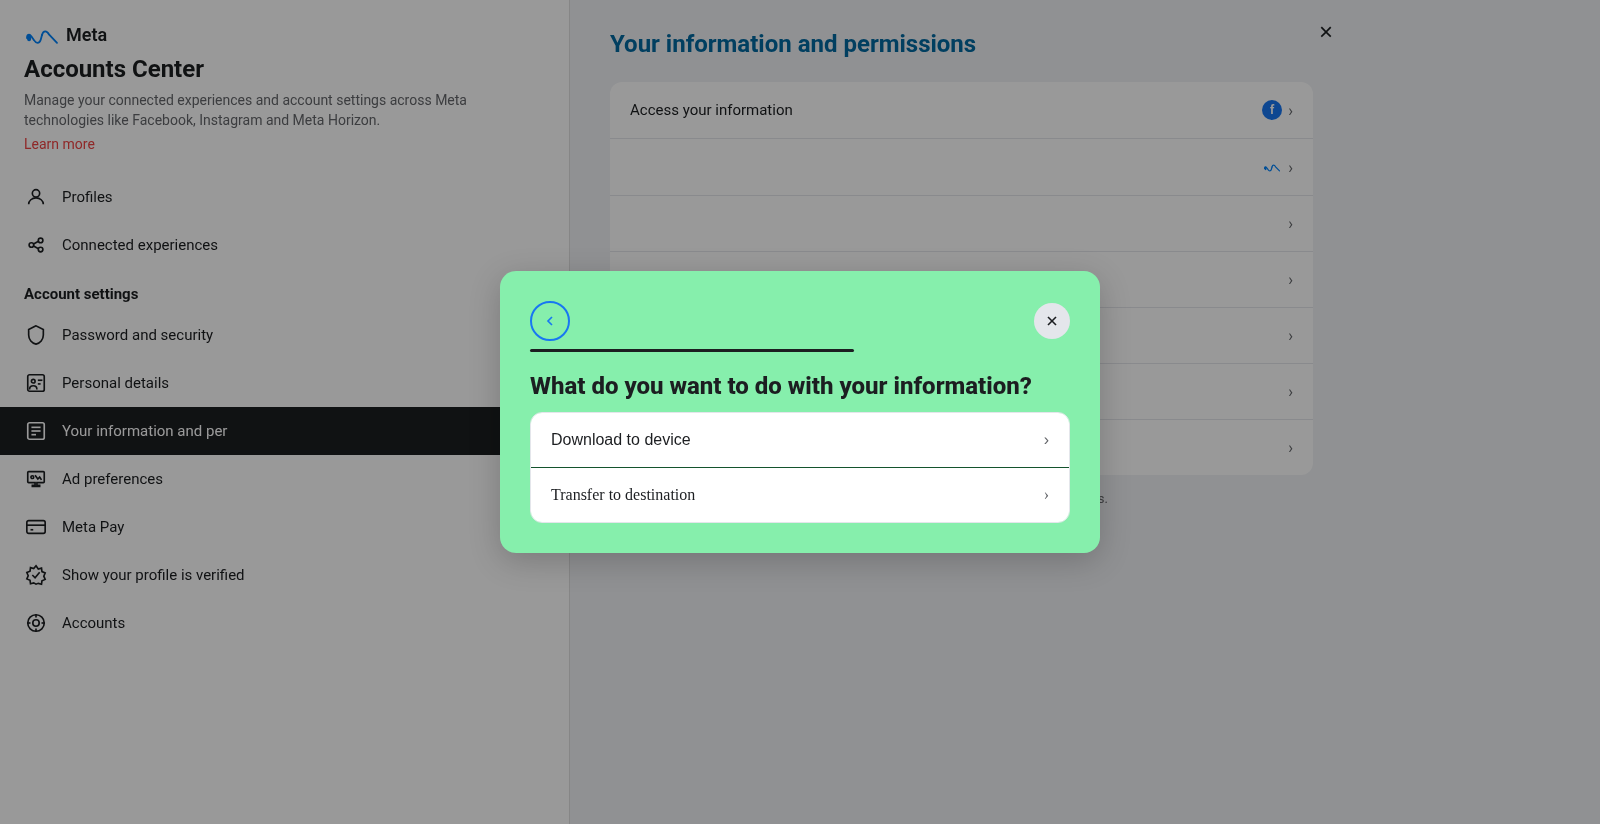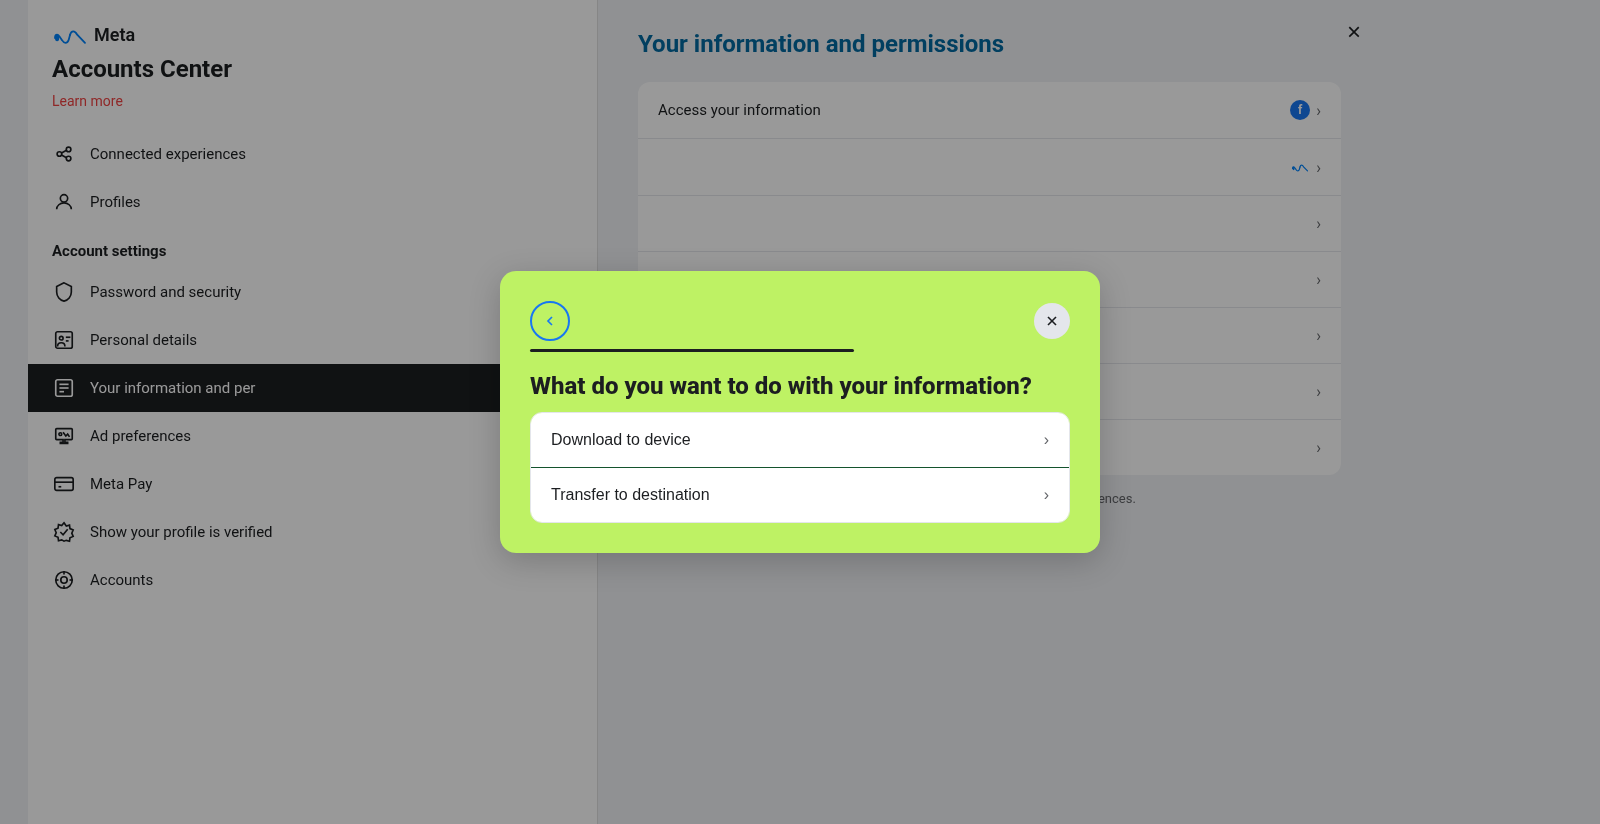--- a/index.html
+++ b/index.html
@@ -11,21 +11,20 @@
       overflow: hidden;
       position: relative;
     }
 
     
     .app-container {
       display: flex;
       width: 1353px;
       height: 824px;
       background: #f0f2f5;
-      margin-left: 28px;
     }
 
     
     .sidebar {
       width: 570px;
       background: #fff;
       border-right: 1px solid #e0e0e0;
       padding: 24px 0;
       flex-shrink: 0;
       overflow: hidden;
@@ -205,21 +204,21 @@
       height: 824px;
       background: rgba(0,0,0,0.4);
       display: flex;
       align-items: center;
       justify-content: center;
       z-index: 100;
     }
 
     
     .modal {
-      background: #bef264;
+      background: #86efac;
       border-radius: 16px;
       width: 600px;
       max-width: 600px;
       padding: 30px;
       position: relative;
       box-shadow: 0 8px 32px rgba(0,0,0,0.2);
     }
 
     .modal-top-bar {
       display: flex;
@@ -298,20 +297,21 @@
       cursor: pointer;
       background: #fff;
       border: none;
       width: 100%;
       text-align: left;
       border-bottom: 1px solid #14532d;
     }
 
     .modal-option:last-child {
       border-bottom: none;
+      font-family: Liberation Serif, serif;
     }
 
     .modal-option-label {
       font-size: 16px;
       color: #1c1e21;
     }
 
     .modal-option-chevron {
       font-size: 16px;
       color: #65676b;
@@ -332,44 +332,45 @@
       <div class="meta-logo">
 
         <svg class="meta-logo-icon" viewBox="0 0 60 30" fill="none" xmlns="http://www.w3.org/2000/svg">
           <path d="M5 20C5 17 6.5 14.5 8.5 14.5C10 14.5 11 15.5 12.5 17.5L17 24C18.5 26.5 20 28 22.5 28C25 28 27 26 28 22.5L30 15" stroke="#0082FB" stroke-width="3" stroke-linecap="round" fill="none"></path>
           <path d="M30 15C31 11 33 9 35.5 9C38 9 40 11 42 14.5L55 28" stroke="#0082FB" stroke-width="3" stroke-linecap="round" fill="none"></path>
           <ellipse cx="8.5" cy="20" rx="3.5" ry="5.5" fill="#0082FB"></ellipse>
         </svg>
         <span style="font-size:18px; font-weight:600; color:#1c1e21;">Meta</span>
       </div>
       <div class="sidebar-title">Accounts Center</div>
+      <div class="sidebar-description">Manage your connected experiences and account settings across Meta technologies like Facebook, Instagram and Meta Horizon.</div>
       <a class="learn-more-link" href="#">Learn more</a>
+    </div>
+
+    <div class="nav-item">
+      <div class="nav-item-icon">
+        <svg width="22" height="22" viewBox="0 0 24 24" fill="none" stroke="currentColor" stroke-width="1.8">
+          <circle cx="12" cy="8" r="4"></circle>
+          <path d="M4 20c0-4 3.6-7 8-7s8 3 8 7"></path>
+        </svg>
+      </div>
+      <span>Profiles</span>
     </div>
 
     <div class="nav-item">
       <div class="nav-item-icon">
         <svg width="22" height="22" viewBox="0 0 24 24" fill="none" stroke="currentColor" stroke-width="1.8">
           <circle cx="7" cy="12" r="2.5"></circle>
           <circle cx="17" cy="7" r="2.5"></circle>
           <circle cx="17" cy="17" r="2.5"></circle>
           <line x1="9.3" y1="11" x2="14.7" y2="8"></line>
           <line x1="9.3" y1="13" x2="14.7" y2="16"></line>
         </svg>
       </div>
       <span>Connected experiences</span>
-    </div>
-
-    <div class="nav-item">
-      <div class="nav-item-icon">
-        <svg width="22" height="22" viewBox="0 0 24 24" fill="none" stroke="currentColor" stroke-width="1.8">
-          <circle cx="12" cy="8" r="4"></circle>
-          <path d="M4 20c0-4 3.6-7 8-7s8 3 8 7"></path>
-        </svg>
-      </div>
-      <span>Profiles</span>
     </div>
 
     <div class="section-label">Account settings</div>
 
     <div class="nav-item">
       <div class="nav-item-icon">
         <svg width="22" height="22" viewBox="0 0 24 24" fill="none" stroke="currentColor" stroke-width="1.8">
           <path d="M12 2L4 6v6c0 5 3.5 9 8 10 4.5-1 8-5 8-10V6l-8-4z"></path>
         </svg>
       </div>

